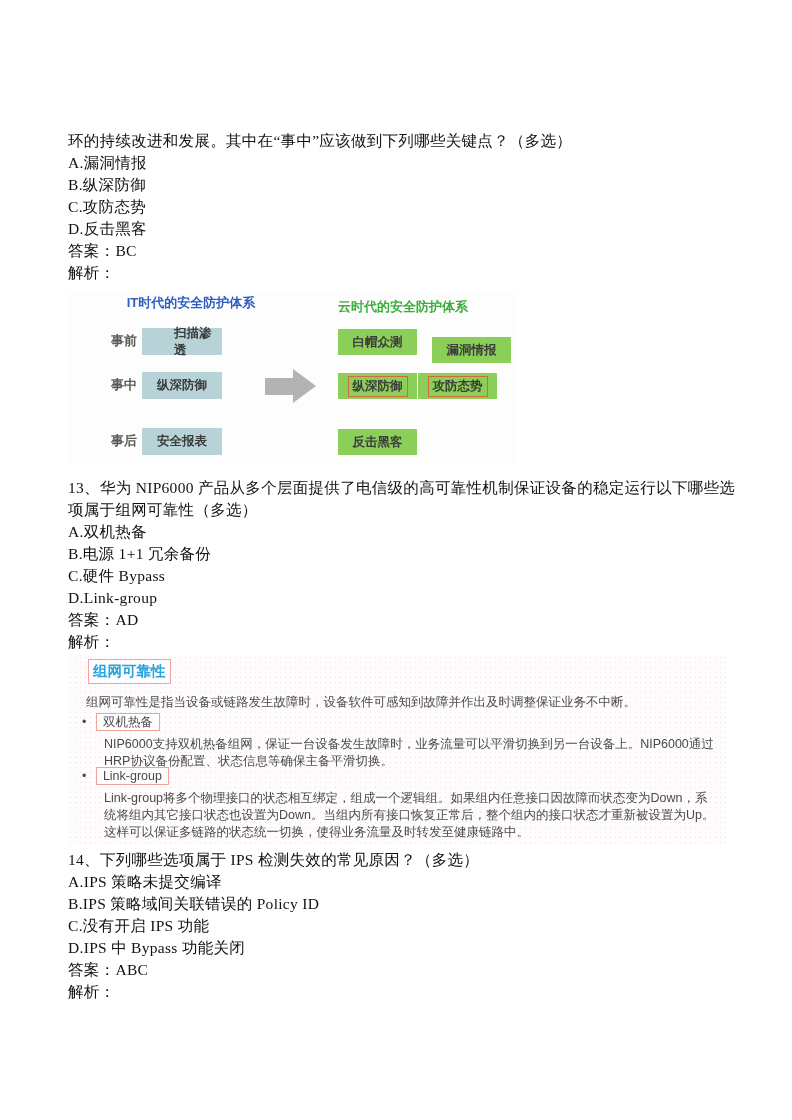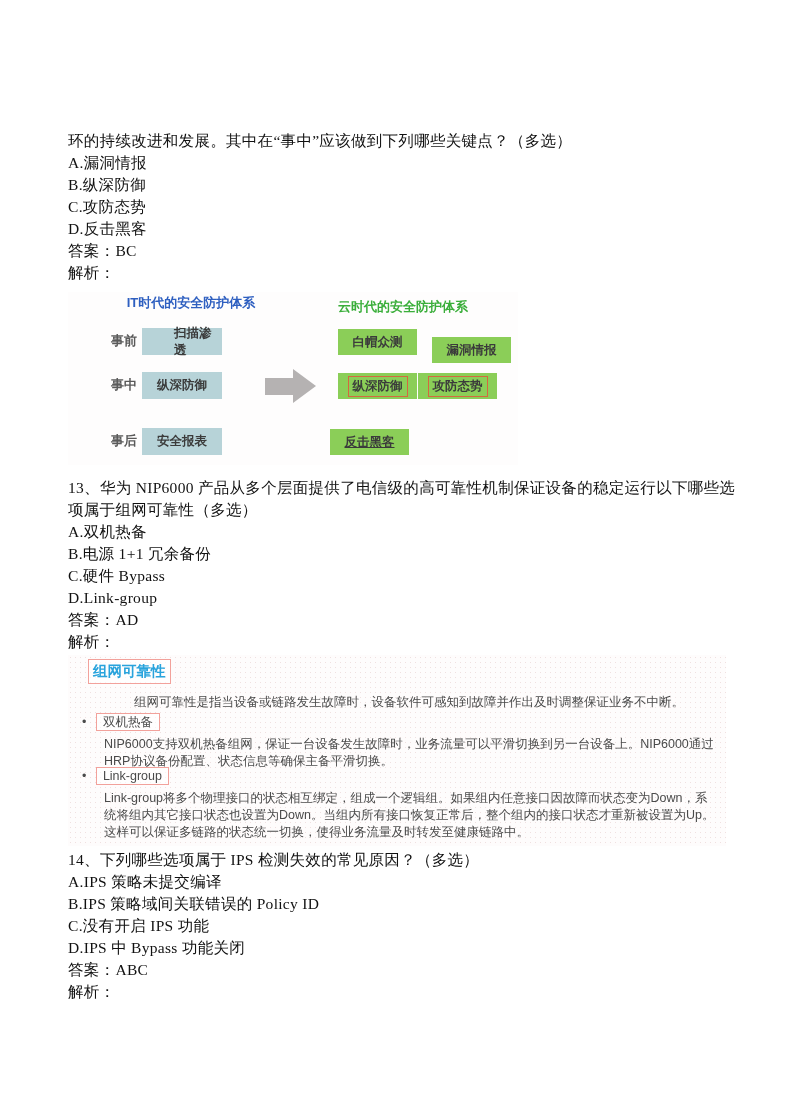--- a/index.html
+++ b/index.html
@@ -41,21 +41,21 @@
     position:absolute; left:68px; top:655px; width:658px; height:191px;
     background-color:#fefcfc;
     background-image:radial-gradient(#f0e0e0 0.6px, transparent 0.7px);
     background-size:5px 5px;
     font-family:"Liberation Sans", sans-serif; color:#4a4a4a;
   }
   .ab-title {
     position:absolute; left:20px; top:4px; font-size:14.5px; font-weight:bold;
     color:#29a3dc; border:1px solid #f2a19b; padding:2px 4px; background:rgba(255,255,255,0.6);
   }
-  .ab-intro { position:absolute; left:18px; top:39px; width:620px; font-size:12.5px;margin-left:48px; }
+  .ab-intro { position:absolute; left:18px; top:39px; width:620px; font-size:12.5px; }
   .ab-term-row { position:absolute; font-size:12.5px; color:#4a4a4a; }
   .ab-term-row::before { content:"•"; margin-right:6px; color:#4a4a4a; }
   .ab-term { border:1px solid #f2a19b; padding:1px 6px; background:rgba(255,255,255,0.6); }
   .ab-desc { position:absolute; left:36px; width:612px; font-size:12.5px; line-height:17px; }
   .t1 { top:59px; left:14px; }
   .d1 { top:81px; }
   .t2 { top:114px; left:14px; }
   .d2 { top:135px; }
 </style>
 </head>
@@ -91,21 +91,21 @@
     <div class="dg-box cloud" style="left:270px; top:37px;">白帽众测</div>
     <div class="dg-box cloud" style="left:364px; top:37px;margin-top:8px;">漏洞情报</div>
 
     <div class="dg-box cloud" style="left:270px; top:81px;">
       <span class="dg-hl">纵深防御</span>
     </div>
     <div class="dg-box cloud" style="left:350px; top:81px;">
       <span class="dg-hl">攻防态势</span>
     </div>
 
-    <div class="dg-box cloud" style="left:262px; top:137px;text-decoration:underline;">反击黑客</div>
+    <div class="dg-box cloud" style="left:270px; top:137px;">反击黑客</div>
   </div>
 
   <div class="qblock" style="top:477px; width:668px;">
     <div class="qline">13、华为 NIP6000 产品从多个层面提供了电信级的高可靠性机制保证设备的稳定运行以下哪些选项属于组网可靠性（多选）</div>
     <div class="qline">A.双机热备</div>
     <div class="qline">B.电源 1+1 冗余备份</div>
     <div class="qline">C.硬件 Bypass</div>
     <div class="qline">D.Link-group</div>
     <div class="qline">答案：AD</div>
     <div class="qline">解析：</div>

